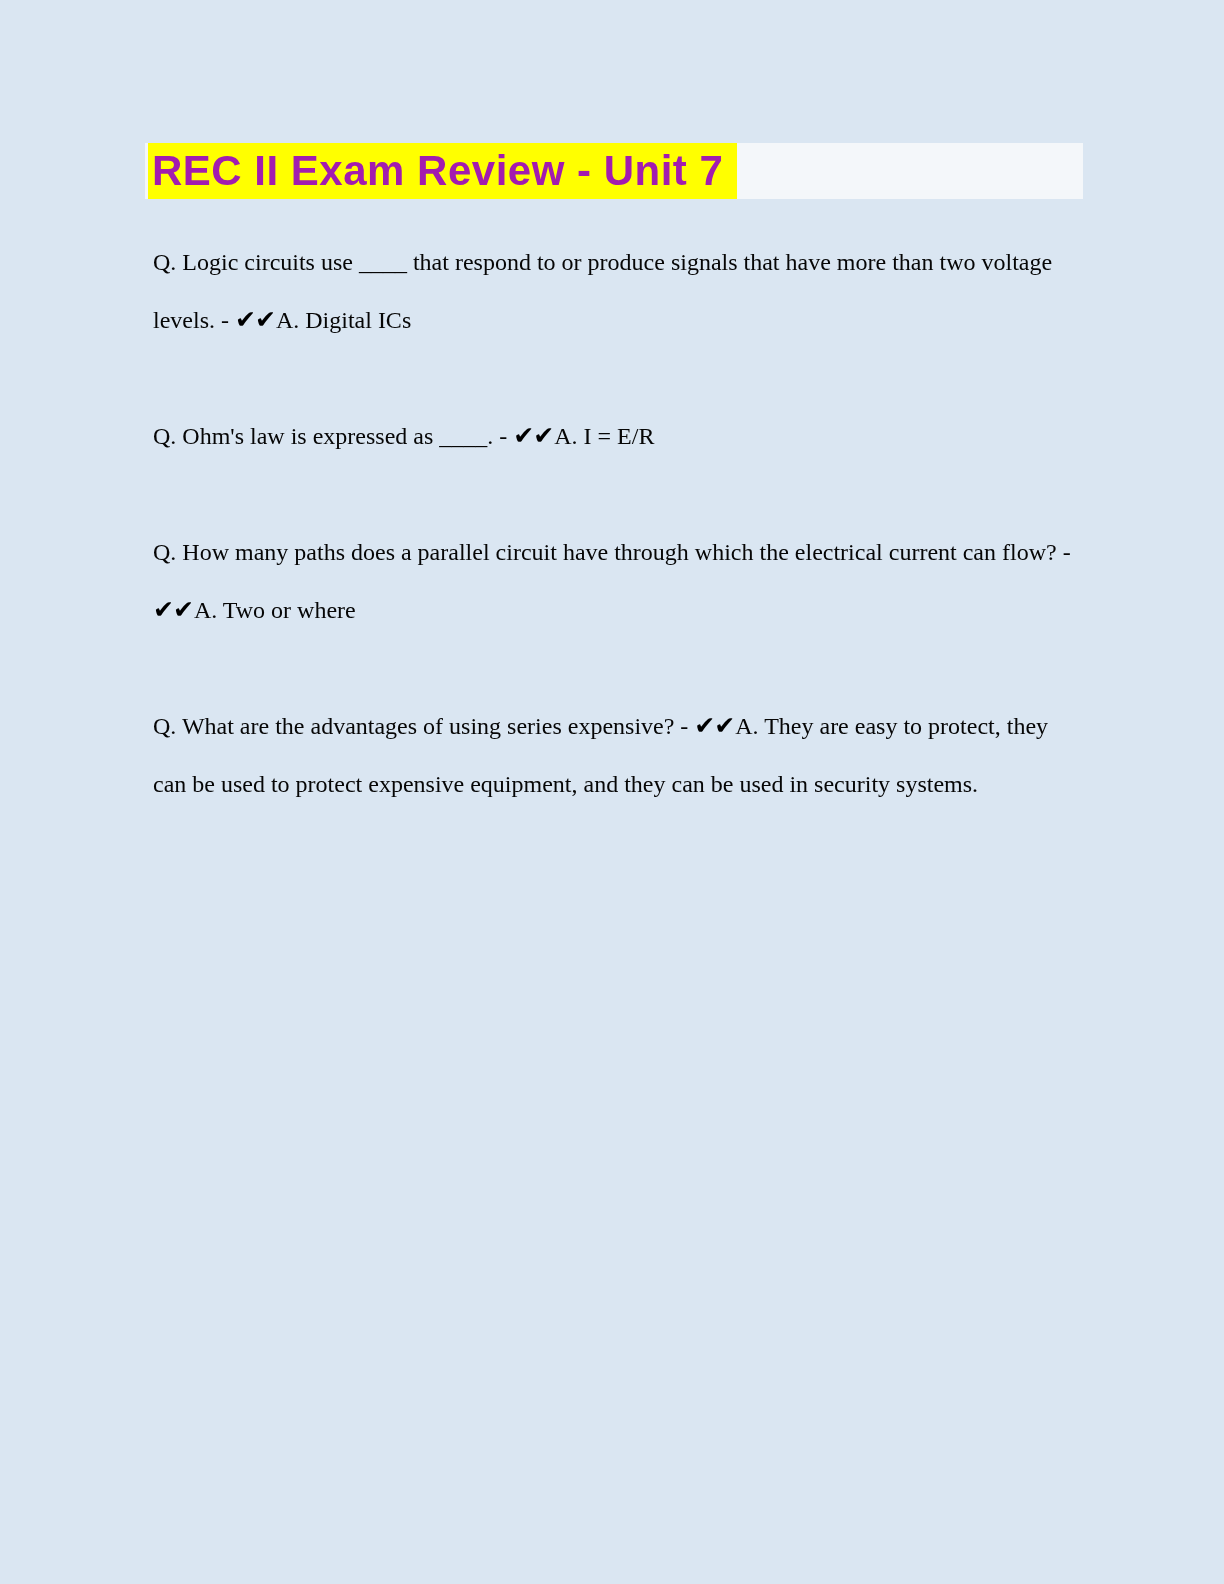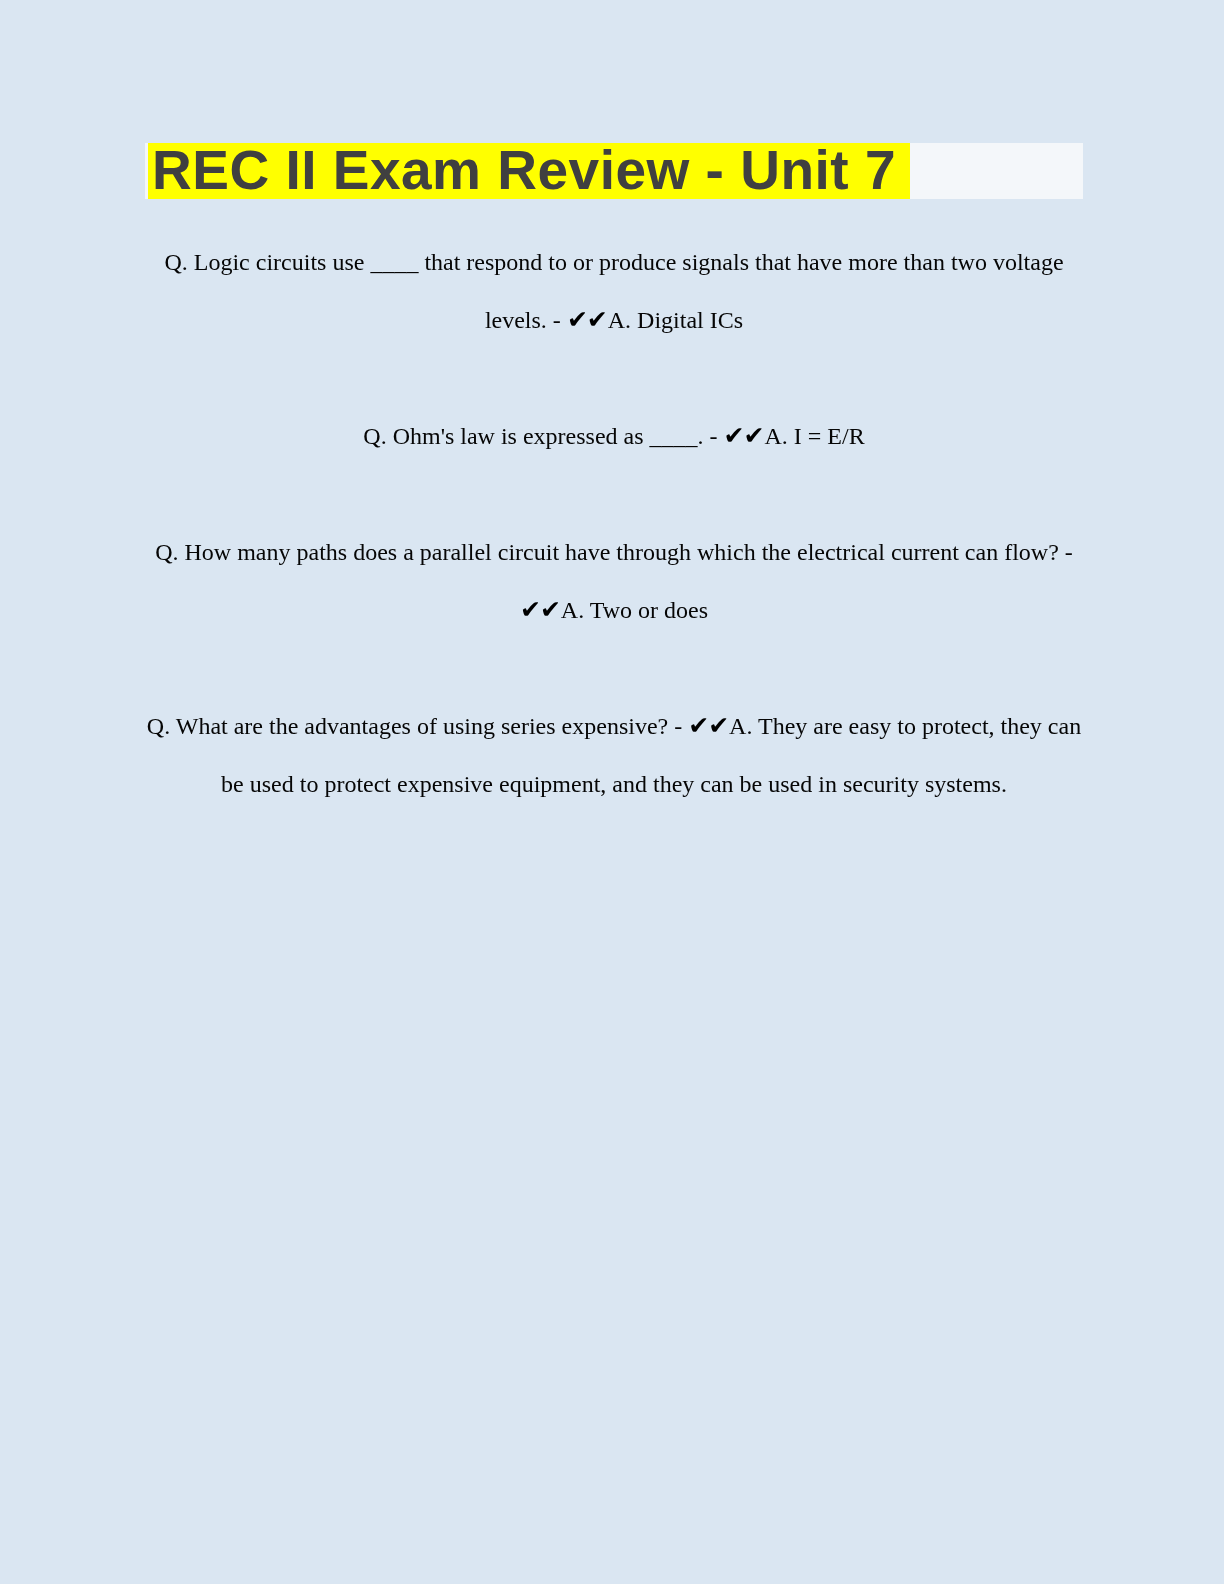--- a/index.html
+++ b/index.html
@@ -31,38 +31,38 @@
     white-space: nowrap;
   }
   .title-highlight {
     display: inline-block;
     background: #ffff00;
     height: 56px;
     line-height: 55px;
     padding: 0 14px 0 4px;
     font-family: "Liberation Sans", sans-serif;
     font-weight: bold;
-    font-size: 55px;
+    font-size: 42px;
     letter-spacing: 0.5px;
-    color: #404040;
+    color: #a21caf;
     white-space: nowrap;
   }
   .content {
     position: absolute;
     left: 145px;
     top: 233px;
     width: 938px;
     font-family: "Liberation Serif", serif;
     font-size: 24px;
     color: #060606;
   }
   .qa {
-    margin: 0 0 58px 0;
+    margin: 0 0 58px 8px;
     line-height: 58px;
-    text-align: center;
+    text-align: left;
   }
   .check {
     font-family: "DejaVu Sans", sans-serif;
     font-weight: bold;
     font-size: 25px;
     letter-spacing: -1px;
     padding-right: 1px;
     color: #000000;
   }
 </style>
@@ -75,21 +75,21 @@
     <span class="title-highlight">REC II Exam Review - Unit 7</span>
   </div>
 
   <div class="content">
 
     <p class="qa"><span>Q. Logic circuits use ____ that respond to or produce signals that have more than two voltage levels. - </span><span class="check">✔✔</span><span>A. Digital ICs</span></p>
 
     <p class="qa"><span>Q. Ohm's law is expressed as ____. - </span><span class="check">✔✔</span><span>A. I = E/R</span></p>
 
 
-    <p class="qa"><span>Q. How many paths does a parallel circuit have through which the electrical current can flow? - </span><span class="check">✔✔</span><span>A. Two or does</span></p>
+    <p class="qa"><span>Q. How many paths does a parallel circuit have through which the electrical current can flow? - </span><span class="check">✔✔</span><span>A. Two or where</span></p>
 
     <p class="qa"><span>Q. What are the advantages of using series expensive? - </span><span class="check">✔✔</span><span>A. They are easy to protect, they can be used to protect expensive equipment, and they can be used in security systems.</span></p>
 
 
 
   </div>
 
 </div>
 
 </body></html>

